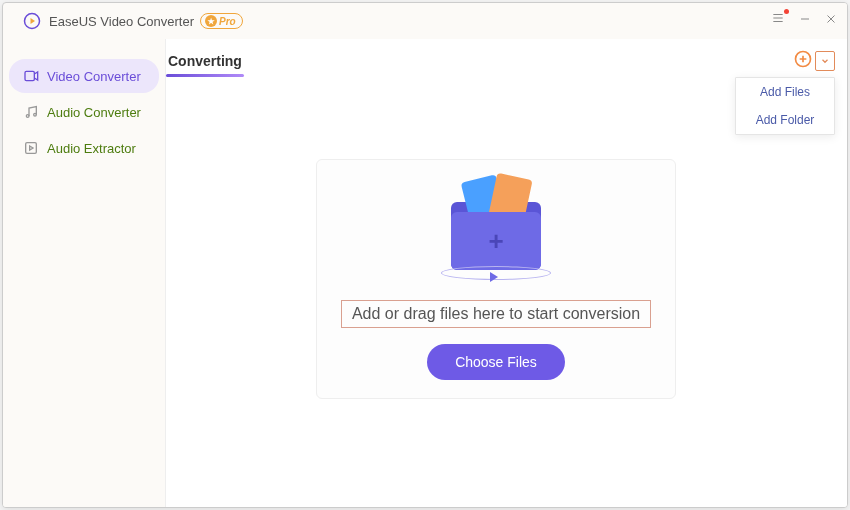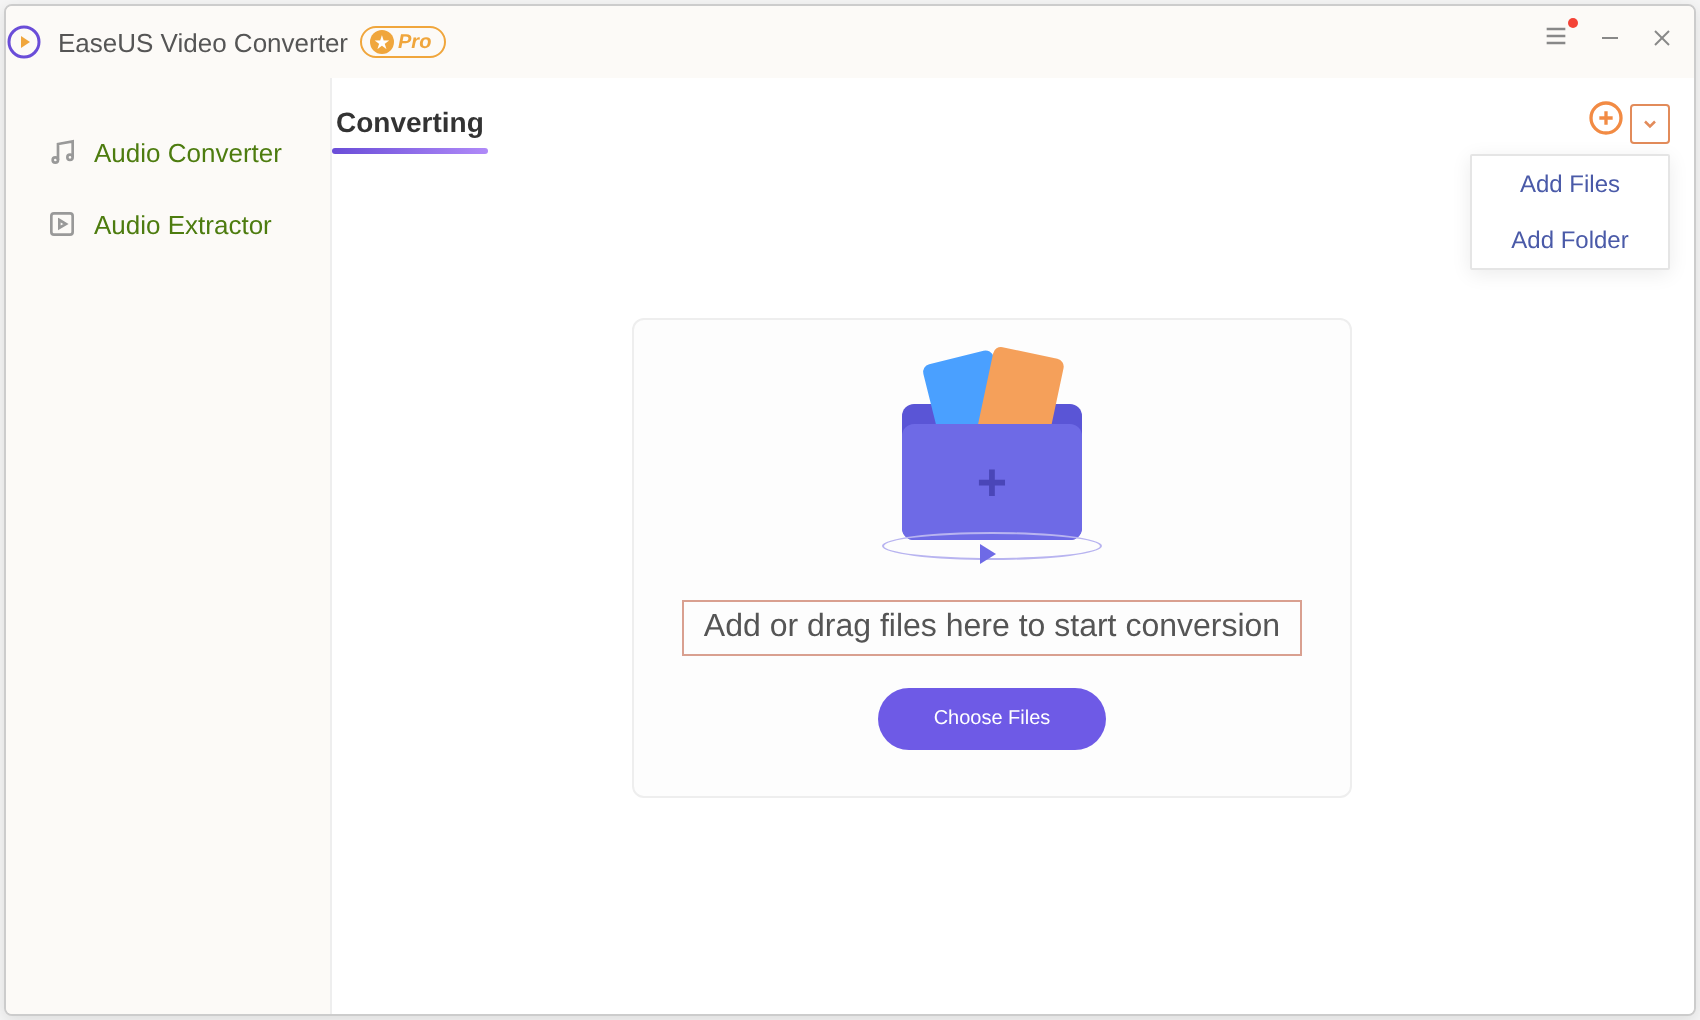--- a/index.html
+++ b/index.html
@@ -1,18 +1,18 @@
 <!DOCTYPE html>
 <html><head>
 <meta charset="utf-8">
 <style>
   * { margin: 0; padding: 0; box-sizing: border-box; font-family: -apple-system, BlinkMacSystemFont, "Segoe UI", sans-serif; }
   body { width: 850px; height: 510px; background: #f5f5f5; }
   .window { width: 846px; height: 506px; margin: 2px; background: #fcfaf7; border: 1px solid #ccc; border-radius: 4px; overflow: hidden; position: relative; box-shadow: 0 2px 8px rgba(0,0,0,0.1); }
-  .titlebar { height: 36px; display: flex; align-items: center; padding: 0 0; background: #fcfaf7; position: relative; }
+  .titlebar { height: 36px; display: flex; align-items: center; padding: 0 0; background: #fcfaf7; position: relative; margin-left: 20px; }
   .app-logo { width: 18px; height: 18px; margin-right: 8px; }
   .app-title { font-size: 13px; color: #555; font-weight: 500; }
   .pro-badge { margin-left: 6px; border: 1.5px solid #f0a63c; border-radius: 10px; padding: 1px 6px 1px 4px; display: inline-flex; align-items: center; gap: 2px; font-size: 10px; font-style: italic; font-weight: 600; color: #f0a63c; }
   .pro-star { width: 12px; height: 12px; background: #f0a63c; border-radius: 50%; display: inline-flex; align-items: center; justify-content: center; color: #fff; font-size: 8px; font-style: normal; }
   .titlebar-right { position: absolute; right: 10px; top: 8px; display: flex; align-items: center; gap: 14px; }
   .titlebar-icon { color: #888; cursor: pointer; font-size: 14px; position: relative; }
   .menu-dot { position: absolute; top: -2px; right: -4px; width: 5px; height: 5px; background: #f44336; border-radius: 50%; }
   .body-row { display: flex; height: calc(100% - 36px); }
   .sidebar { width: 162px; background: #fcfaf7; padding-top: 18px; }
   .sidebar-item { display: flex; align-items: center; gap: 8px; padding: 9px 14px; margin: 2px 6px; border-radius: 16px; font-size: 13px; color: #4d7c0f; cursor: pointer; }
@@ -33,21 +33,21 @@
   .dropzone { position: absolute; left: 150px; top: 120px; width: 360px; height: 240px; border: 1px solid #eee; border-radius: 6px; background: #fdfdfd; display: flex; flex-direction: column; align-items: center; padding-top: 12px; }
   .illustration { width: 140px; height: 120px; position: relative; margin-bottom: 8px; }
   .folder-back { position: absolute; width: 90px; height: 68px; background: #5a55d6; border-radius: 6px; left: 25px; top: 30px; }
   .doc1 { position: absolute; width: 36px; height: 48px; background: #4aa0ff; border-radius: 4px; left: 40px; top: 6px; transform: rotate(-14deg); }
   .doc2 { position: absolute; width: 36px; height: 48px; background: #f5a05a; border-radius: 4px; left: 66px; top: 4px; transform: rotate(12deg); }
   .folder-front { position: absolute; width: 90px; height: 58px; background: #6e6ae6; border-radius: 6px; left: 25px; top: 40px; display: flex; align-items: center; justify-content: center; }
   .folder-plus { color: #4a46b8; font-size: 26px; font-weight: bold; }
   .ellipse { position: absolute; width: 110px; height: 14px; border: 1.5px solid #b8b4f0; border-radius: 50%; left: 15px; top: 94px; }
   .play-tri { position: absolute; left: 64px; top: 100px; width: 0; height: 0; border-left: 8px solid #6e6ae6; border-top: 5px solid transparent; border-bottom: 5px solid transparent; }
   .drop-text { border: 1px solid #d9a090; padding: 4px 10px; font-size: 16px; color: #555; margin-bottom: 16px; }
-  .choose-btn { background: #6e5ae6; color: #fff; border: none; border-radius: 20px; padding: 10px 28px; font-size: 10px; font-weight: 500; cursor: pointer; }
+  .choose-btn { background: #6e5ae6; color: #fff; border: none; border-radius: 20px; padding: 10px 28px; font-size: 14px; font-weight: 500; cursor: pointer; }
 </style>
 </head>
 <body>
 
 <div class="window">
 
   <div class="titlebar">
     <span class="app-logo">
       <svg viewBox="0 0 24 24" width="18" height="18">
           <circle cx="12" cy="12" r="10" fill="none" stroke="#6a4dd8" stroke-width="2"></circle>
@@ -78,20 +78,29 @@
             <line x1="5" y1="5" x2="19" y2="19"></line>
             <line x1="19" y1="5" x2="5" y2="19"></line>
           </svg>
       </span>
     </div>
   </div>
 
   <div class="body-row">
 
     <div class="sidebar">
+      <div class="sidebar-item active">
+        <span class="side-icon">
+          <svg width="16" height="16" viewBox="0 0 24 24" fill="none" stroke="#6a4dd8" stroke-width="2">
+              <rect x="3" y="5" width="14" height="14" rx="2"></rect>
+              <path d="M17 9 L22 6 L22 18 L17 15"></path>
+            </svg>
+        </span>
+        <span>Video Converter</span>
+      </div>
       <div class="sidebar-item">
         <span class="side-icon">
           <svg width="16" height="16" viewBox="0 0 24 24" fill="none" stroke="#999" stroke-width="2">
               <path d="M9 18 V6 L20 4 V16"></path>
               <circle cx="7" cy="18" r="2"></circle>
               <circle cx="18" cy="16" r="2"></circle>
             </svg>
         </span>
         <span>Audio Converter</span>
       </div>

